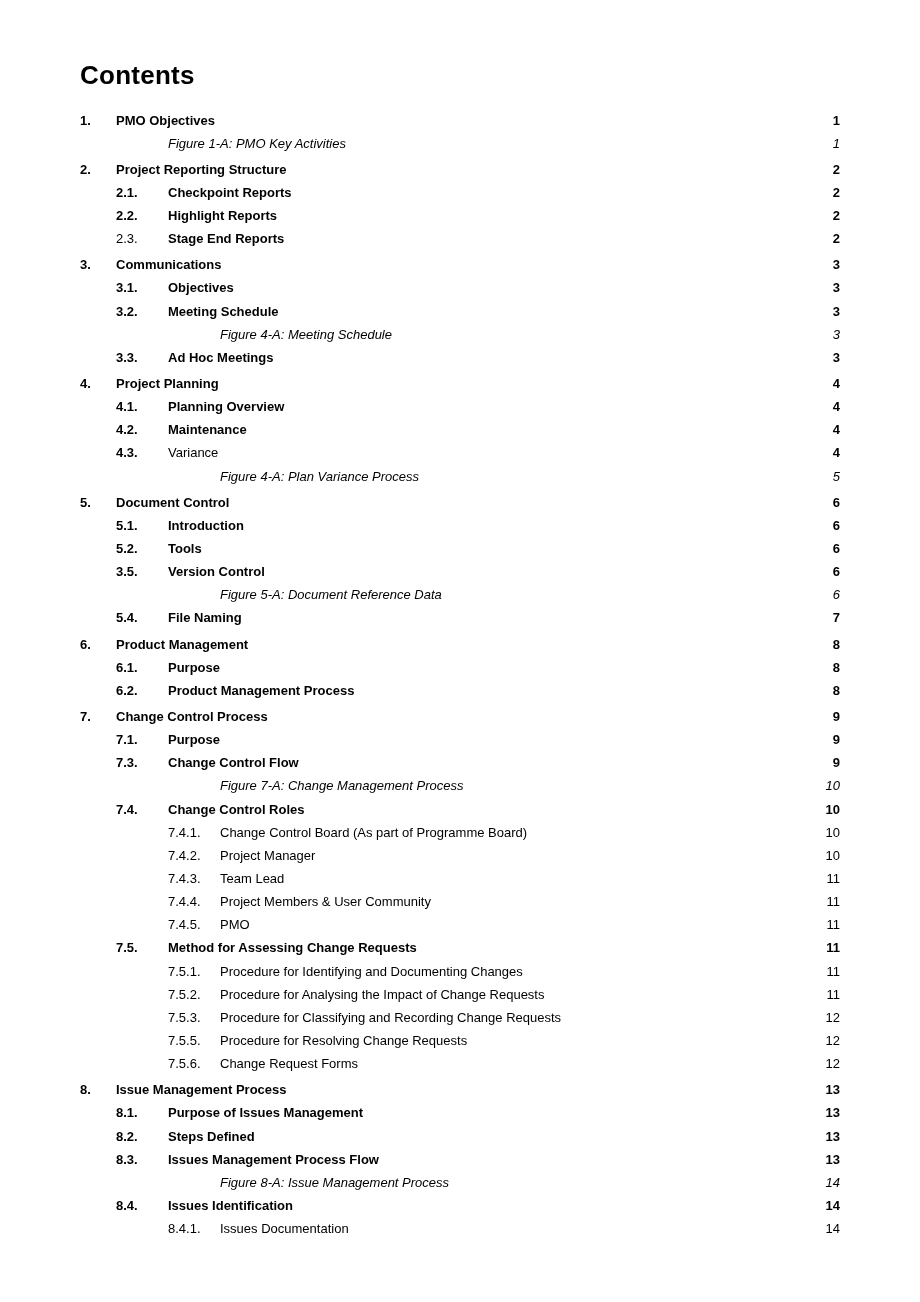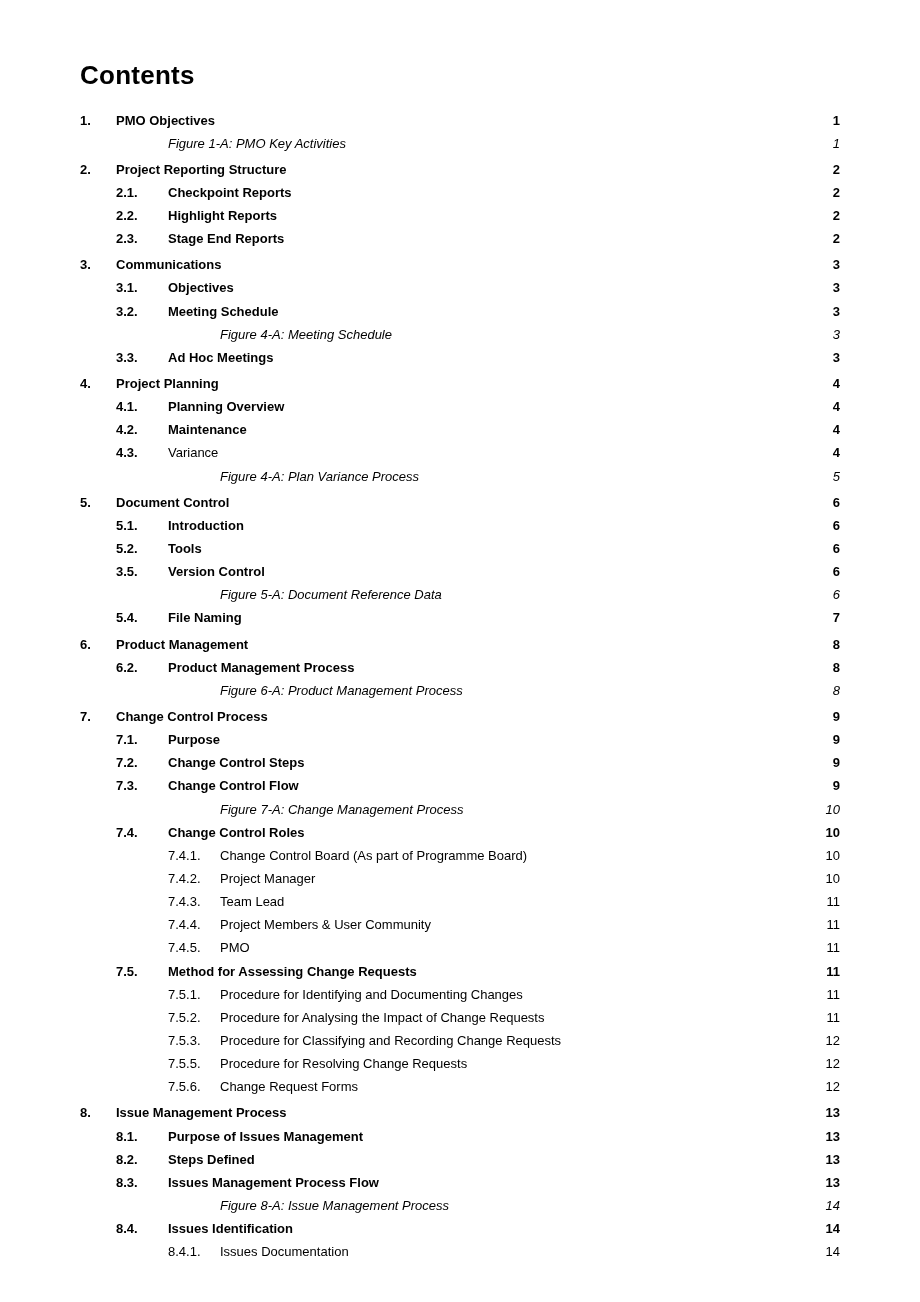--- a/index.html
+++ b/index.html
@@ -79,21 +79,21 @@
         <td class="col-page"><span style="font-weight:bold">2</span></td>
       </tr>
       <tr>
         <td class="col-num"></td>
         <td class="col-indent1"><span style="font-weight:bold">2.2.</span></td>
         <td colspan="2"><span style="font-weight:bold">Highlight Reports</span></td>
         <td class="col-page"><span style="font-weight:bold">2</span></td>
       </tr>
       <tr>
         <td class="col-num"></td>
-        <td class="col-indent1"><span style="font-weight:bold">2.3.</span></td>
+        <td class="col-indent1"><span style="font-weight:normal">2.3.</span></td>
         <td colspan="2"><span style="font-weight:bold">Stage End Reports</span></td>
         <td class="col-page"><span style="font-weight:bold">2</span></td>
       </tr>
       <tr>
         <td colspan="5" style="height: 3px;"></td>
       </tr>
       <tr>
         <td class="col-num"><span style="font-weight:bold">3.</span></td>
         <td colspan="3"><span style="font-weight:bold">Communications</span></td>
         <td class="col-page"><span style="font-weight:bold">3</span></td>
@@ -198,49 +198,42 @@
       <tr>
         <td colspan="5" style="height: 3px;"></td>
       </tr>
       <tr>
         <td class="col-num"><span style="font-weight:bold">6.</span></td>
         <td colspan="3"><span style="font-weight:bold">Product Management</span></td>
         <td class="col-page"><span style="font-weight:bold">8</span></td>
       </tr>
       <tr>
         <td class="col-num"></td>
+        <td class="col-indent1"><span style="font-weight:bold">6.1.</span></td>
+        <td colspan="2"><span style="font-weight:bold">Purpose</span></td>
+        <td class="col-page"><span style="font-weight:bold">8</span></td>
+      </tr>
+      <tr>
+        <td class="col-num"></td>
         <td class="col-indent1"><span style="font-weight:bold">6.2.</span></td>
         <td colspan="2"><span style="font-weight:bold">Product Management Process</span></td>
         <td class="col-page"><span style="font-weight:bold">8</span></td>
       </tr>
       <tr>
-        <td class="col-num"></td>
-        <td class="col-indent1"></td>
-        <td class="col-indent2"></td>
-        <td><span style="font-style:italic">Figure 6-A: Product Management Process</span></td>
-        <td class="col-page"><span style="font-style:italic">8</span></td>
-      </tr>
-      <tr>
         <td colspan="5" style="height: 3px;"></td>
       </tr>
       <tr>
         <td class="col-num"><span style="font-weight:bold">7.</span></td>
         <td colspan="3"><span style="font-weight:bold">Change Control Process</span></td>
         <td class="col-page"><span style="font-weight:bold">9</span></td>
       </tr>
       <tr>
         <td class="col-num"></td>
         <td class="col-indent1"><span style="font-weight:bold">7.1.</span></td>
         <td colspan="2"><span style="font-weight:bold">Purpose</span></td>
-        <td class="col-page"><span style="font-weight:bold">9</span></td>
-      </tr>
-      <tr>
-        <td class="col-num"></td>
-        <td class="col-indent1"><span style="font-weight:bold">7.2.</span></td>
-        <td colspan="2"><span style="font-weight:bold">Change Control Steps</span></td>
         <td class="col-page"><span style="font-weight:bold">9</span></td>
       </tr>
       <tr>
         <td class="col-num"></td>
         <td class="col-indent1"><span style="font-weight:bold">7.3.</span></td>
         <td colspan="2"><span style="font-weight:bold">Change Control Flow</span></td>
         <td class="col-page"><span style="font-weight:bold">9</span></td>
       </tr>
       <tr>
         <td class="col-num"></td>

